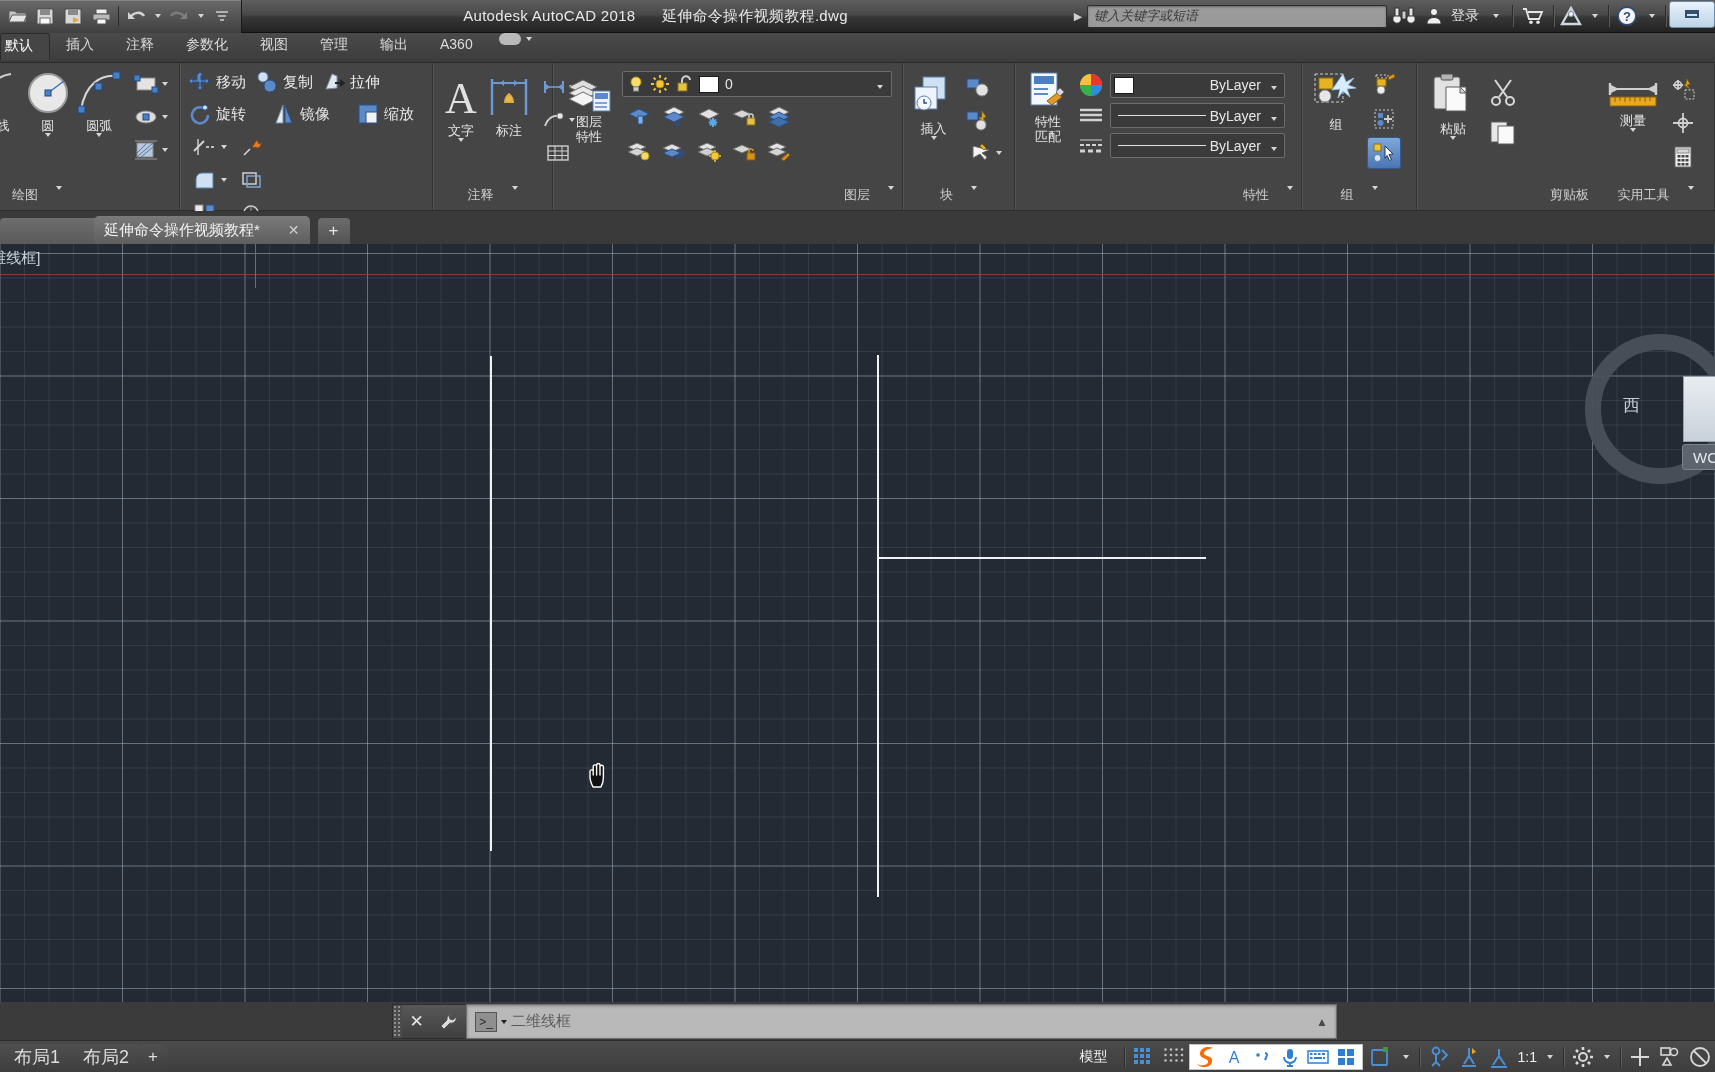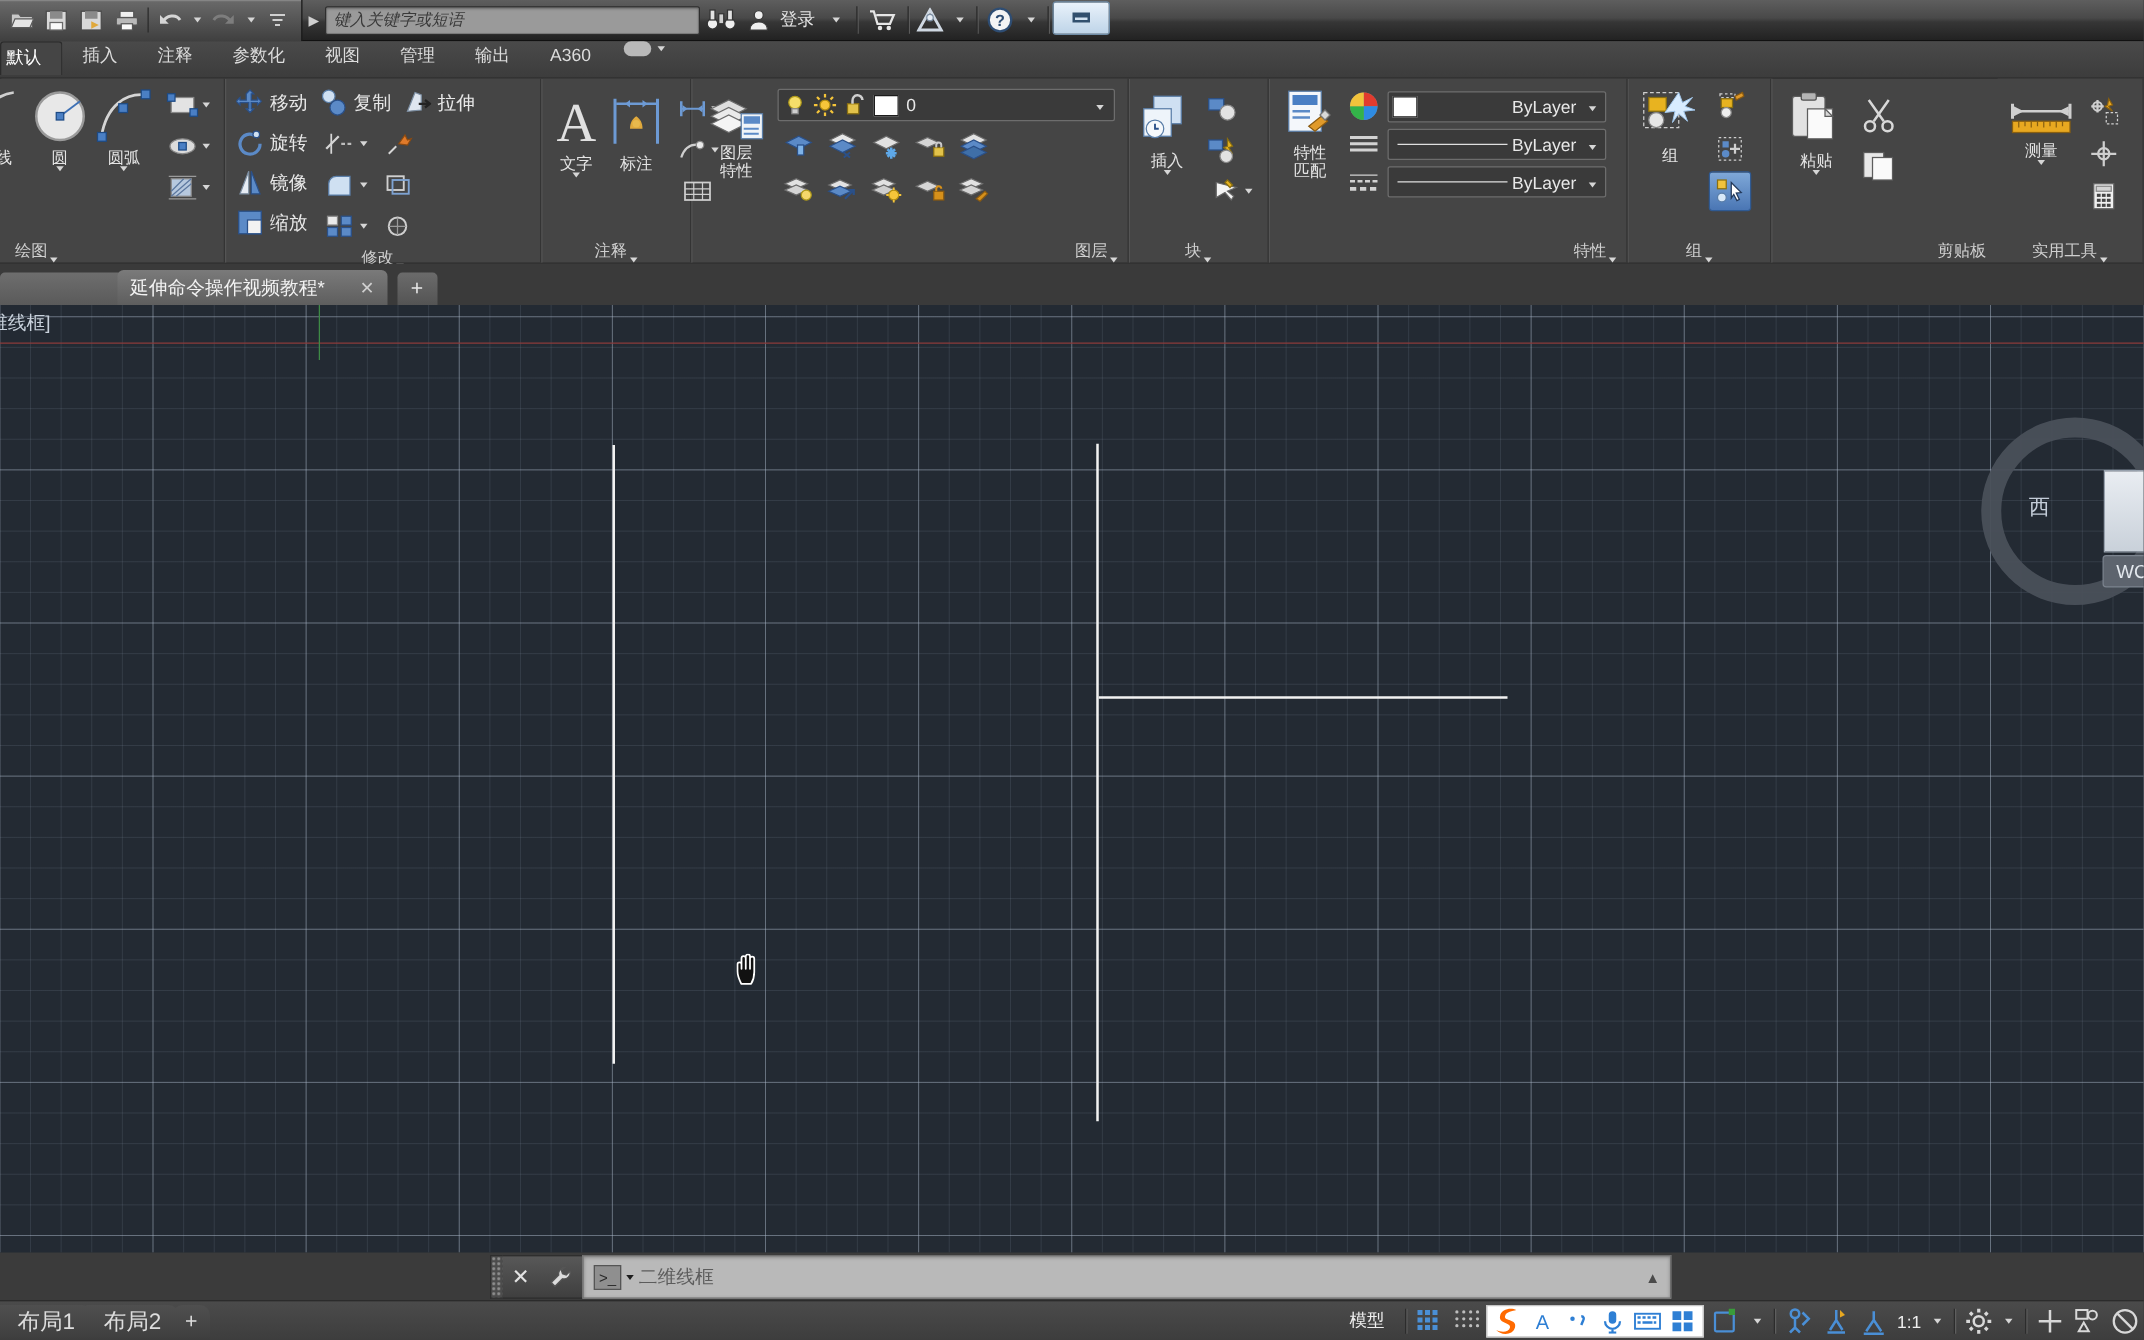--- a/index.html
+++ b/index.html
@@ -64,22 +64,22 @@
 
   
   .ribbon {
     position:absolute; left:0; top:63px; width:1715px; height:148px;
     background:#454545; border-bottom:1px solid #2c2c2c;
     display:flex; align-items:stretch;
   }
   .panel { position:relative; display:flex; flex-direction:column;
            border-right:1px solid #343434; box-shadow: 1px 0 0 #545454; }
   .panel-body { flex:1; display:flex; align-items:flex-start; padding:5px 5px 0; gap:2px; }
-  .panel-title { height:24px; display:flex; align-items:flex-end; justify-content:center;
-                 gap:2px; color:#cfcfcf; font-size:13px; }
+  .panel-title { height:24px; display:flex; align-items:flex-start; justify-content:center;
+                 gap:18px; color:#cfcfcf; font-size:13px; }
   .panel-title.right { justify-content:flex-end; padding-right:8px; }
   .big-btn { width:58px; display:flex;flex-direction:column;align-items:center;
              padding:2px 0; border-radius:3px; }
   .big-btn .lbl { color:#e4e4e4; font-size:13px; margin-top:3px; text-align:center; line-height:1.05;}
   .big-btn .lbl2 { color:#e4e4e4; font-size:13px; text-align:center; line-height:1.15;}
   .row-btn { display:flex;align-items:center;gap:5px;height:30px;padding:0 4px;border-radius:3px; }
   .row-btn .lbl { color:#e8e8e8; font-size:15px; white-space:nowrap; }
   .col2 { display:flex; flex-direction:column; gap:1px; }
   .stack3 { display:flex; flex-direction:column; gap:2px; align-items:center; }
   .sm-btn { width:34px;height:32px;display:flex;align-items:center;justify-content:center;
@@ -237,20 +237,24 @@
       <div class="qat-btn" style="width:13px">
           <span class="caret"></span>
         </div>
       <div class="qat-btn">
         <svg width="14" height="14" viewBox="0 0 14 14">
             <path d="M1 3h12M3 7h8M5 11h4" stroke="#d0d0d0" stroke-width="1.6"></path>
           </svg>
       </div>
     </div>
 
+    <div class="title-text">
+      <span>Autodesk AutoCAD 2018</span>
+      <span class="docname">延伸命令操作视频教程.dwg</span>
+    </div>
 
     <div class="tb-right">
       <div class="search-wrap">
         <div class="search-arrow">▶</div>
         <div class="search-box">
           <span>键入关键字或短语</span>
         </div>
       </div>
       <div class="tb-icon">
         <svg width="24" height="18" viewBox="0 0 24 18">
@@ -399,21 +403,21 @@
             <span class="lbl">复制</span>
           </div>
           <div class="row-btn">
             <svg width="22" height="22" viewBox="0 0 22 22">
                 <path d="M3 18L9 3l5 2v12z" fill="#dfe6ef" stroke="#7d8fa3"></path>
                 <path d="M12 12h8M17 9l4 3-4 3" stroke="#222" stroke-width="1.8" fill="none"></path>
               </svg>
             <span class="lbl">拉伸</span>
           </div>
         </div>
-        <div style="display:flex;flex-direction:column;gap:2px">
+        <div style="display:flex;flex-direction:row;gap:19px">
           <div class="row-btn">
             <svg width="22" height="22" viewBox="0 0 22 22">
                 <path d="M17 7A8 8 0 1 0 19 12" stroke="#5b8ac7" stroke-width="2.6" fill="none"></path>
                 <circle cx="16" cy="4.5" r="2.6" fill="#cfe0f2" stroke="#2a5089"></circle>
               </svg>
             <span class="lbl">旋转</span>
           </div>
           <div class="row-btn">
             <svg width="22" height="22" viewBox="0 0 22 22">
                 <path d="M10 2v18L3 20z" fill="#e6ecf4" stroke="#7d8fa3"></path>

